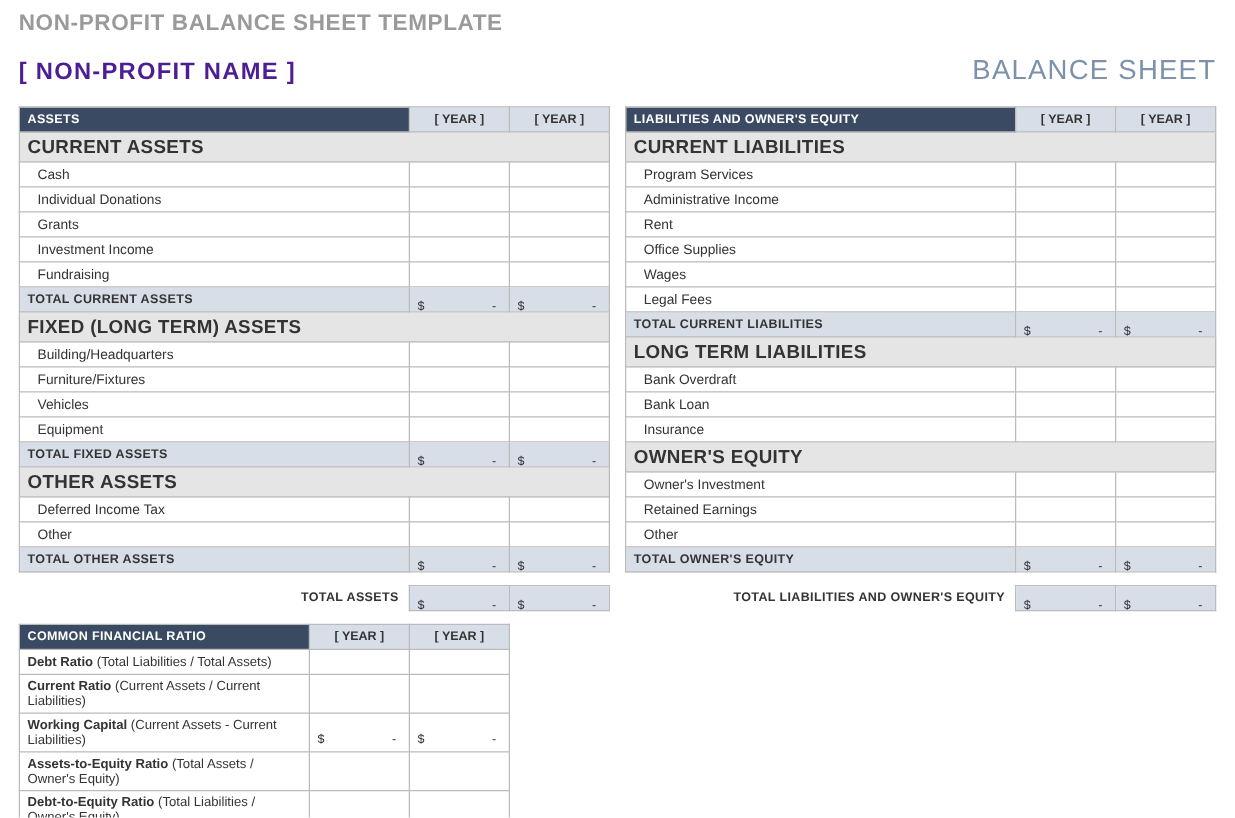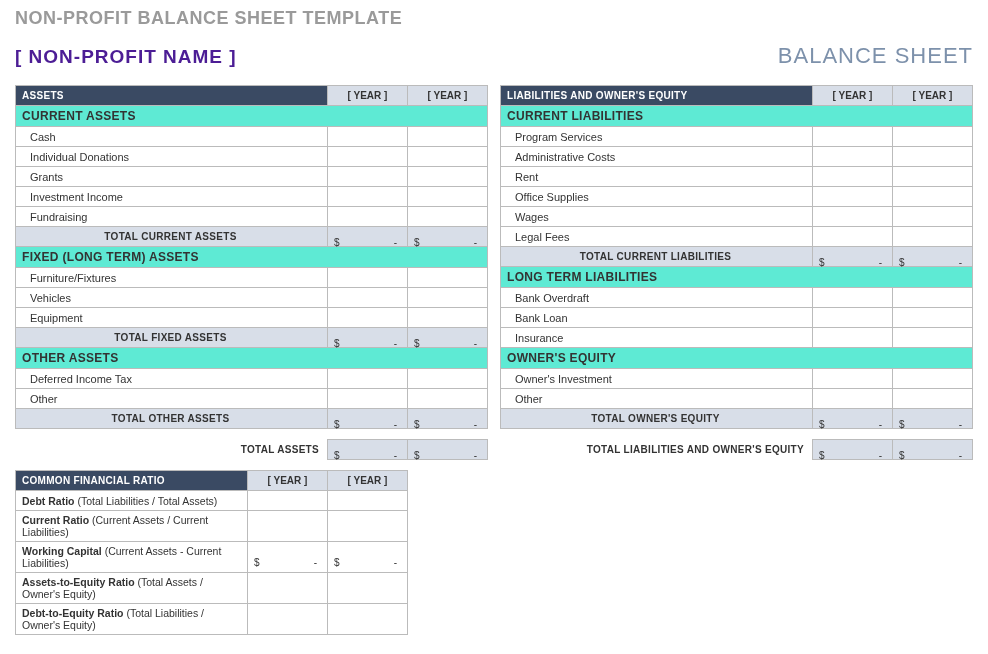--- a/index.html
+++ b/index.html
@@ -62,35 +62,35 @@
   .hdr-year {
     background: #d8dee8;
     color: #333;
     font-weight: bold;
     font-size: 10px;
     text-align: center;
     width: 80px;
   }
   .section-title {
     font-weight: bold;
-    font-size: 12px;
-    background: #5eead4;
+    font-size: 15px;
+    background: #e5e5e5;
     letter-spacing: 0.3px;
     margin-top: 48px;
   }
   .item-row td:first-child {
     padding-left: 14px;
     font-size: 11px;
     font-weight: normal;
   }
   .total-row {
     background: #d8dee8;
   }
   .total-row td:first-child {
-    text-align: center;
+    text-align: left;
     font-weight: bold;
     font-size: 10px;
     padding-right: 8px;
     letter-spacing: 0.3px;
   }
   .val-col {
     width: 80px;
     text-align: left;
     position: relative;
     font-size: 10px;
@@ -186,20 +186,25 @@
               <span class="dash">-</span>
             </td>
       </tr>
 
       <tr>
             <td class="section-title" colspan="3">FIXED (LONG TERM) ASSETS</td>
           </tr>
       </tbody>
         <tbody>
           <tr class="item-row">
+            <td>Building/Headquarters</td>
+            <td class="val-col"></td>
+            <td class="val-col"></td>
+          </tr>
+          <tr class="item-row">
             <td>Furniture/Fixtures</td>
             <td class="val-col"></td>
             <td class="val-col"></td>
           </tr>
           <tr class="item-row">
             <td>Vehicles</td>
             <td class="val-col"></td>
             <td class="val-col"></td>
           </tr>
           <tr class="item-row">
@@ -325,21 +330,21 @@
             <td class="section-title" colspan="3">CURRENT LIABILITIES</td>
           </tr>
       </tbody>
         <tbody>
           <tr class="item-row">
             <td>Program Services</td>
             <td class="val-col"></td>
             <td class="val-col"></td>
           </tr>
           <tr class="item-row">
-            <td>Administrative Costs</td>
+            <td>Administrative Income</td>
             <td class="val-col"></td>
             <td class="val-col"></td>
           </tr>
           <tr class="item-row">
             <td>Rent</td>
             <td class="val-col"></td>
             <td class="val-col"></td>
           </tr>
           <tr class="item-row">
             <td>Office Supplies</td>
@@ -393,20 +398,25 @@
         </tbody>
       <tbody>
 
       <tr>
             <td class="section-title" colspan="3">OWNER'S EQUITY</td>
           </tr>
       </tbody>
         <tbody>
           <tr class="item-row">
             <td>Owner's Investment</td>
+            <td class="val-col"></td>
+            <td class="val-col"></td>
+          </tr>
+          <tr class="item-row">
+            <td>Retained Earnings</td>
             <td class="val-col"></td>
             <td class="val-col"></td>
           </tr>
           <tr class="item-row">
             <td>Other</td>
             <td class="val-col"></td>
             <td class="val-col"></td>
           </tr>
         </tbody>
       <tbody>

